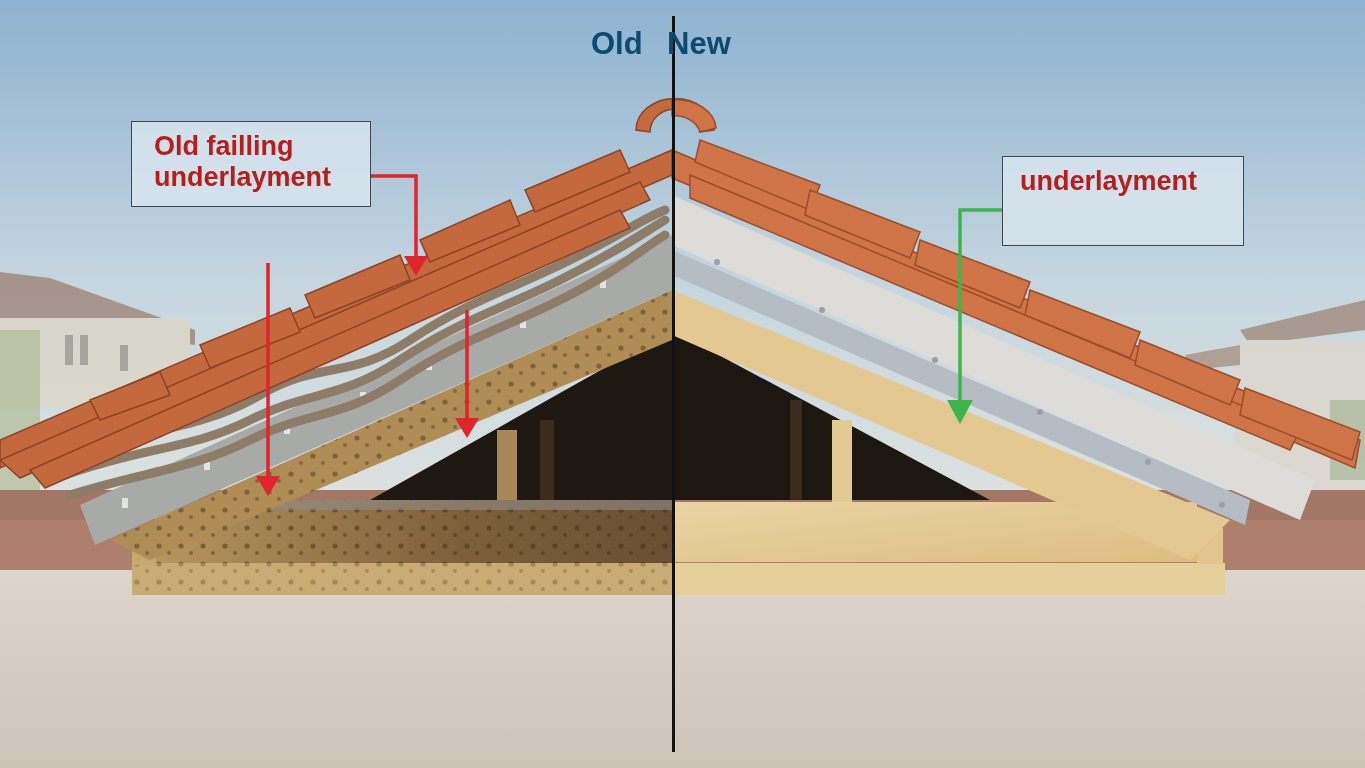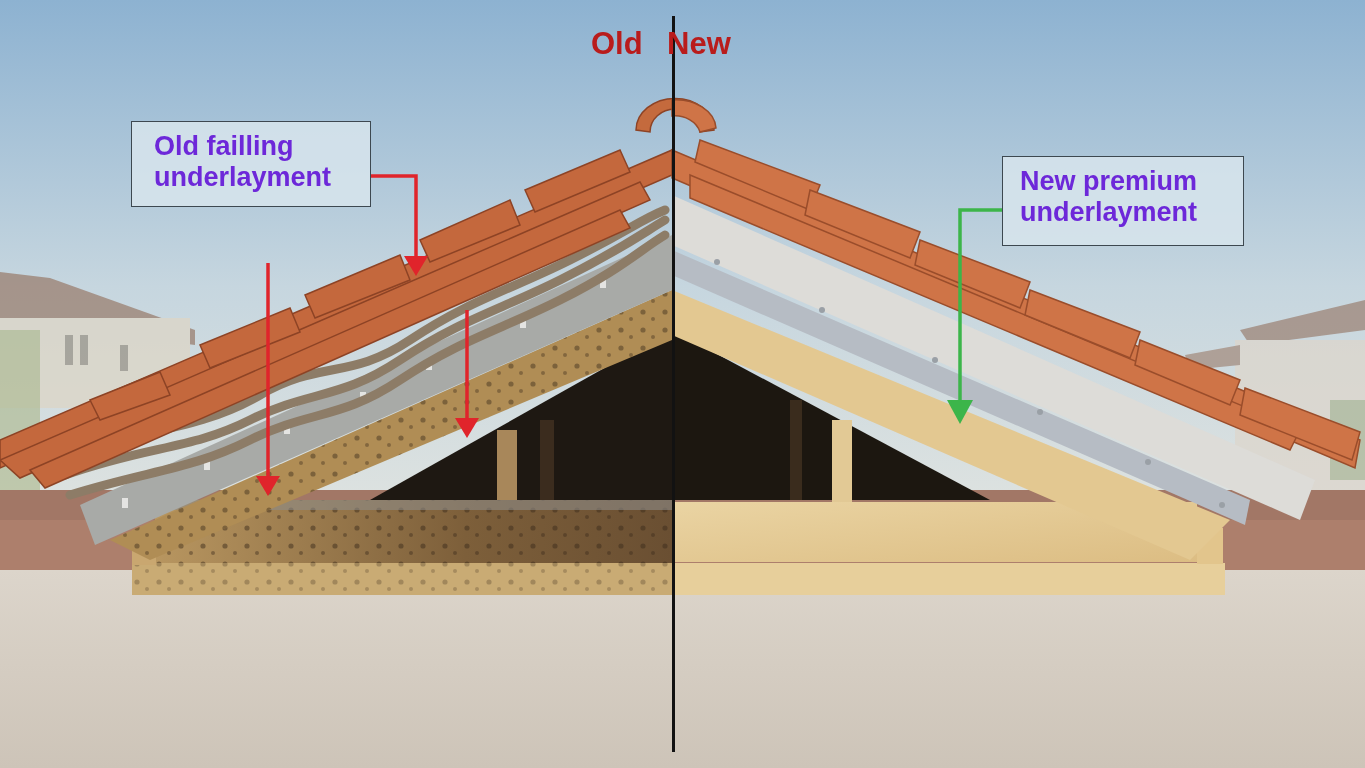--- a/index.html
+++ b/index.html
@@ -8,33 +8,33 @@
     font-family: "Liberation Sans", "DejaVu Sans", sans-serif;
     background: #cfc6b8;
   }
   .scene { position: absolute; inset: 0; }
   .scene svg { position: absolute; left: 0; top: 0; }
 
   .label-box {
     position: absolute;
     background: rgba(214, 228, 236, 0.88);
     border: 1.5px solid #3d4850;
-    color: #6d28d9;
+    color: #b91c1c;
     font-weight: bold;
     font-size: 27px;
     line-height: 31px;
     box-sizing: border-box;
   }
   .label-box .line { display: block; white-space: nowrap; }
   .label-old { left: 131px; top: 121px; width: 240px; height: 86px; padding: 9px 0 0 22px; }
   .label-new { left: 1002px; top: 156px; width: 242px; height: 90px; padding: 9px 0 0 17px; }
 
   .header-label {
     position: absolute; top: 24px;
-    font-size: 31px; font-weight: bold; color: #b91c1c;
+    font-size: 31px; font-weight: bold; color: #0c4a6e;
     line-height: 40px;
   }
   .header-old { left: 591px; }
   .header-new { left: 667px; }
 
   .divider {
     position: absolute; left: 672px; top: 16px; width: 3px; height: 736px;
     background: #121212;
   }
 </style>
@@ -189,15 +189,14 @@
 
 <div class="header-label header-old">Old</div>
 <div class="header-label header-new">New</div>
 
 <div class="label-box label-old">
   <span class="line">Old failling</span>
   <span class="line">underlayment</span>
 </div>
 
 <div class="label-box label-new">
-  <span class="line">New premium</span>
   <span class="line">underlayment</span>
 </div>
 
 </body></html>

